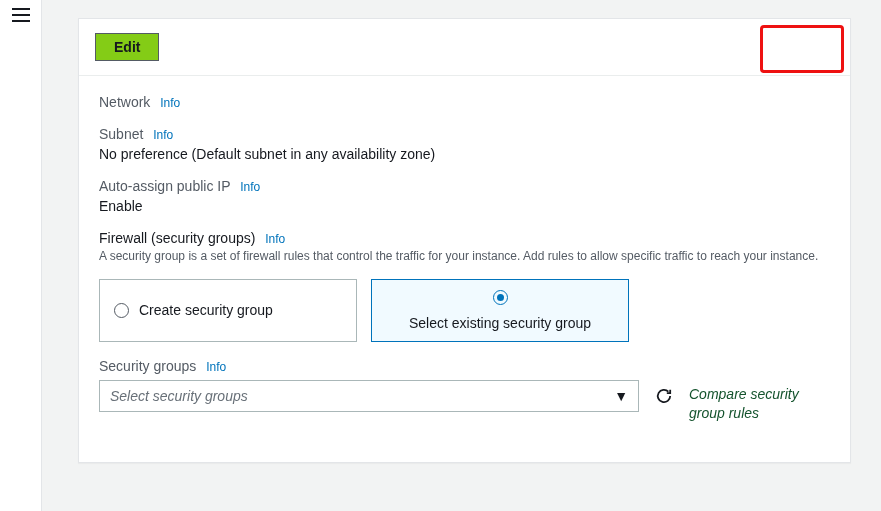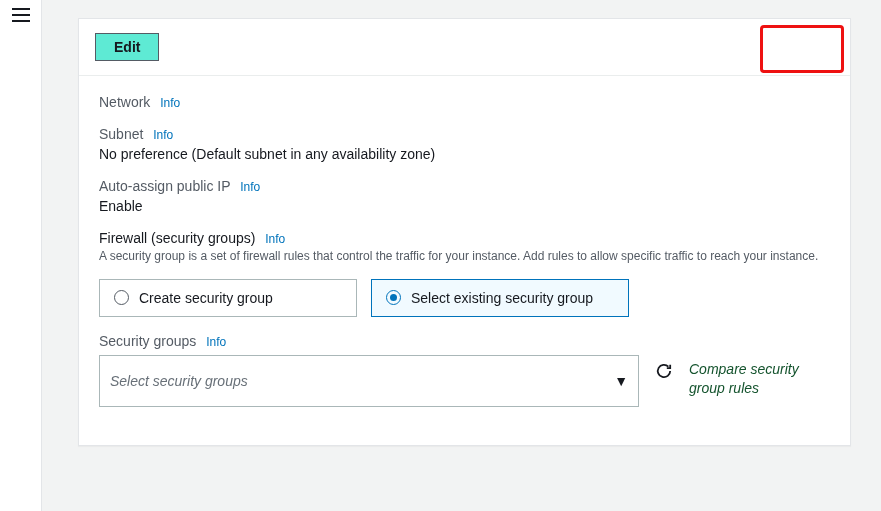--- a/index.html
+++ b/index.html
@@ -72,21 +72,21 @@
     }
     .info-link {
       color: #0073bb;
       font-size: 12px;
       font-weight: 500;
       cursor: pointer;
       margin-left: 6px;
     }
     .edit-btn {
       border: 1px solid #545b64;
-      background: #5eead4;
+      background: #84cc16;
       color: #16191f;
       font-weight: 700;
       font-size: 14px;
       padding: 5px 18px;
       cursor: pointer;
     }
     .edit-highlight {
       position: absolute;
       right: 6px;
       top: 6px;
@@ -136,20 +136,21 @@
       padding: 10px 14px;
       display: flex;
       align-items: center;
       gap: 10px;
       cursor: pointer;
       background: #fff;
     }
     .radio-box.selected {
       border: 1px solid #0073bb;
       background: #f1faff;
+      flex-direction: column;
     }
     .radio-circle {
       width: 15px;
       height: 15px;
       border: 1px solid #545b64;
       border-radius: 50%;
       display: inline-block;
       position: relative;
     }
     .radio-box.selected .radio-circle {
@@ -166,21 +167,21 @@
       left: 3px;
     }
     .sg-row {
       display: flex;
       align-items: flex-start;
       gap: 16px;
     }
     .sg-select {
       width: 540px;
       border: 1px solid #aab7b8;
-      padding: 17px 10px;
+      padding: 7px 10px;
       color: #687078;
       font-style: italic;
       font-size: 14px;
       display: flex;
       justify-content: space-between;
       align-items: center;
       cursor: pointer;
       background: #fff;
     }
     .sg-select .chev {

